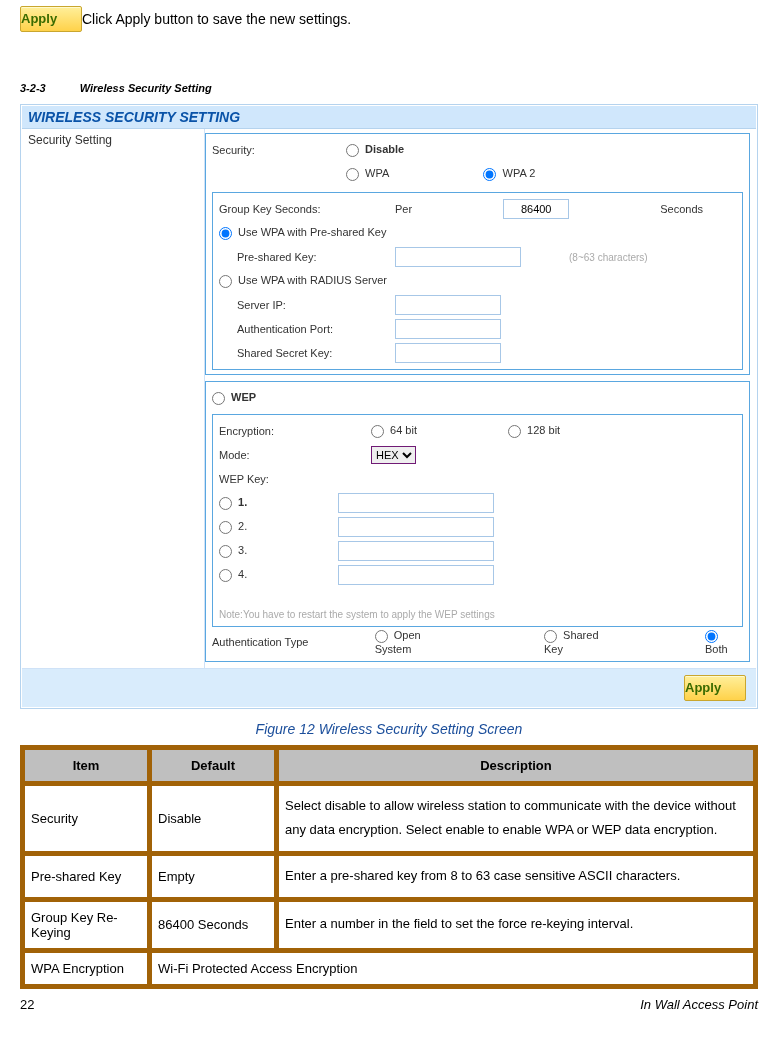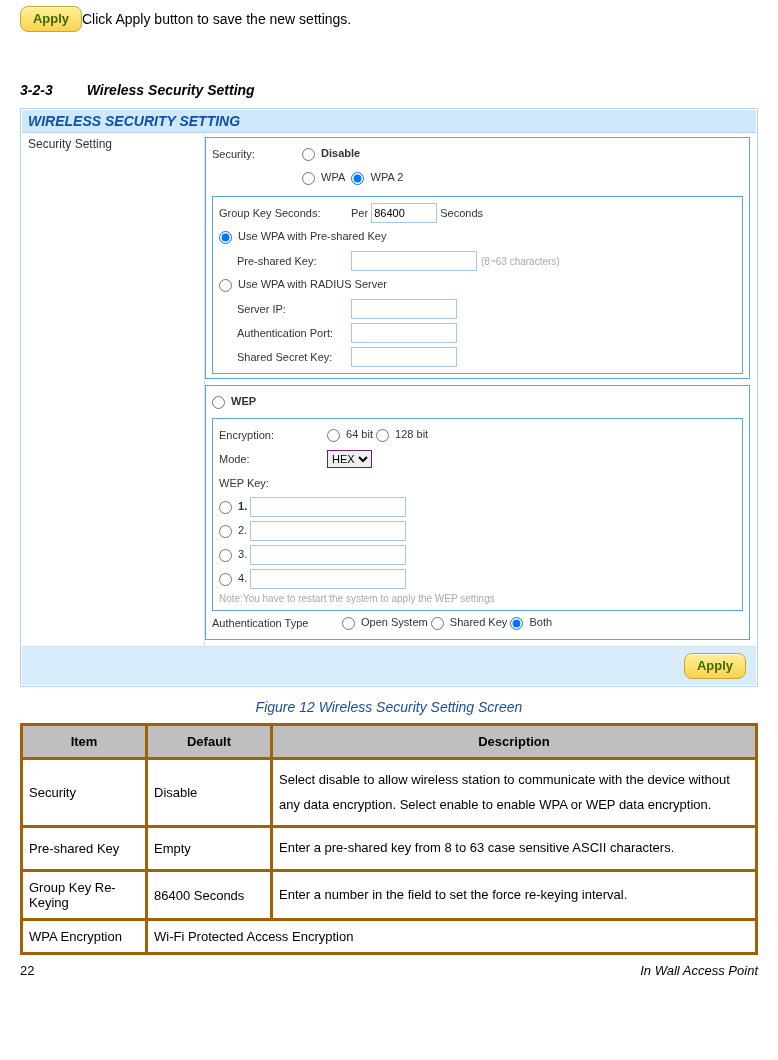--- a/index.html
+++ b/index.html
@@ -8,55 +8,55 @@
     margin: 0;
     padding: 0 20px;
     width: 778px;
     box-sizing: border-box;
     color: #000;
   }
   .top-line { display:flex; align-items:center; margin-top:6px; }
   .apply-btn-outer {
     display:inline-block; width:60px; height:24px;
     background: linear-gradient(#ffef9a,#ffd24a);
-    border:1px solid #c9a62e; border-radius:8px;
-    color:#3a6b00; font-weight:bold; font-size:13px; text-align:center;
+    border:1px solid #c9a62e; border-radius:2px;
+    color:#3a6b00; font-weight:bold; font-size:13px; text-align:left;
     line-height:24px; box-shadow: inset 0 1px 0 #fffacc;
   }
-  .section-num { font-size:14px; font-weight:bold; font-style:italic; margin-top:50px; margin-bottom:10px;}
+  .section-num { font-size:11px; font-weight:bold; font-style:italic; margin-top:50px; margin-bottom:10px;}
   .section-num span.gap{ display:inline-block; width:34px;}
   .panel-wrap { border:1px solid #b5d3ee; padding:1px; }
   .panel-header {
     background:#d0e7fc; padding:3px 6px;
     font-family: "Trebuchet MS", Arial; font-style:italic; font-weight:bold;
     font-size:14px; color:#0a53a8; border-bottom:1px solid #b5d3ee;
   }
   .panel-table { display:flex; }
   .panel-left {
     width:170px; min-width:170px; border-right:1px solid #cfe2f7;
     padding:4px 6px; font-size:12px; color:#333;
   }
   .panel-right { flex:1; padding:0 0 0 0; }
   .block { border:1px solid #5aa7e0; margin:4px 6px 6px 0; padding:4px 6px; font-size:11px; color:#333;}
-  .row { display:flex; align-items:center; padding:2px 0; min-height:20px;}
+  .row { display:flex; align-items:center; padding:2px 0; min-height:20px;gap:44px;}
   .row .lab { width:90px; }
   .row .lab-w { width:132px; }
   .row input[type=radio]{ margin:0 3px 0 0; vertical-align:middle;}
   .row input[type=text]{ border:1px solid #a7c7e7; height:16px; font-size:11px;}
   .row select{ border:1px solid #701a75; height:18px; font-size:11px;}
   .indent { padding-left:18px;}
   .hint { color:#aaa; font-size:10px; margin-left:4px;}
-  .note { color:#aaa; font-size:10px; padding:2px 0;}
+  .note { color:#aaa; font-size:10px; padding:2px 0;margin-top:20px;}
   .foot-row {
     background:#d9ecfc; display:flex; justify-content:flex-end;
     padding:6px 10px; border-top:1px solid #cfe2f7;
   }
   .caption { text-align:center; font-style:italic; color:#1b4e9b; margin:12px 0 8px;}
   table.doc-table { border-collapse:collapse; width:100%; font-size:13px; }
-  table.doc-table th, table.doc-table td { border:3px solid #a16207; padding:8px 6px; text-align:left;}
+  table.doc-table th, table.doc-table td { border:5px solid #a16207; padding:8px 6px; text-align:left;}
   table.doc-table th { background:#bfbfbf; font-weight:bold; text-align:center;}
   table.doc-table td.col1 { width:110px;}
   table.doc-table td.col2 { width:110px;}
   .just { text-align:justify; line-height:1.9;}
   .footer { display:flex; justify-content:space-between; font-size:13px; margin-top:8px; font-style:italic;}
   .footer .pn { font-style:normal;}
 </style>
 </head>
 <body>
 
@@ -82,21 +82,21 @@
         <div class="row">
           <span class="lab"></span>
           <label><input type="radio" style=""> <span>WPA</span></label>&nbsp;&nbsp;
           <label><input type="radio" checked="" style=""> <span>WPA 2</span></label>
         </div>
 
         <div class="block" style="margin:6px 0 0 0;">
           <div class="row">
             <span class="lab-w">Group Key Seconds:</span>
             <span>Per</span>&nbsp;
-            <input type="text" style="width: 60px;" value="86400">&nbsp;
+            <input type="text" style="width: 60px; text-align: center;" value="86400">&nbsp;
             <span>Seconds</span>
           </div>
           <div class="row">
             <label><input type="radio" checked="" style=""> <span>Use WPA with Pre-shared Key</span></label>
           </div>
           <div class="row indent">
             <span class="lab-w" style="width:114px">Pre-shared Key:</span>
             <input type="text" style="width: 120px;">
             <span class="hint">(8~63 characters)</span>
           </div>

